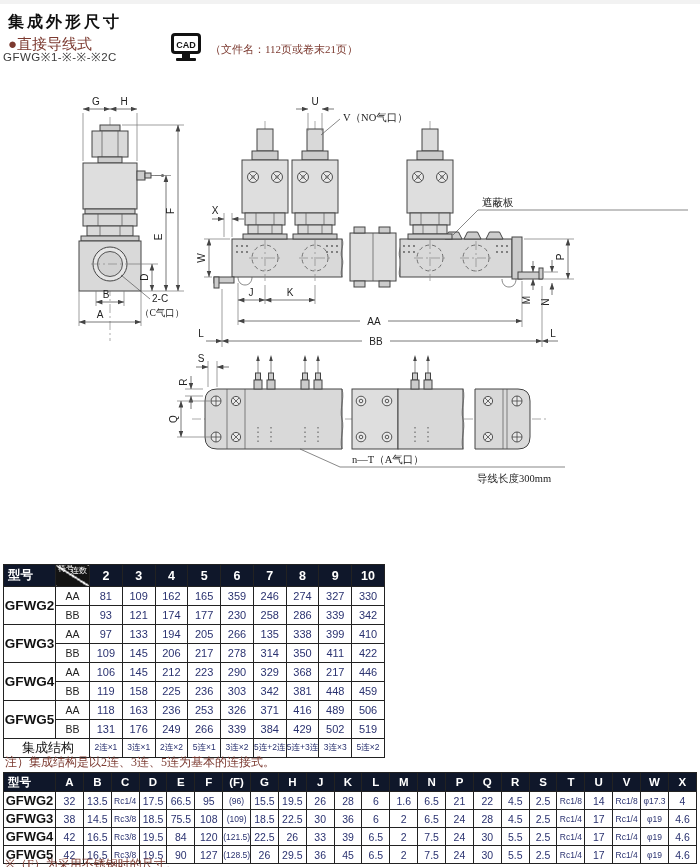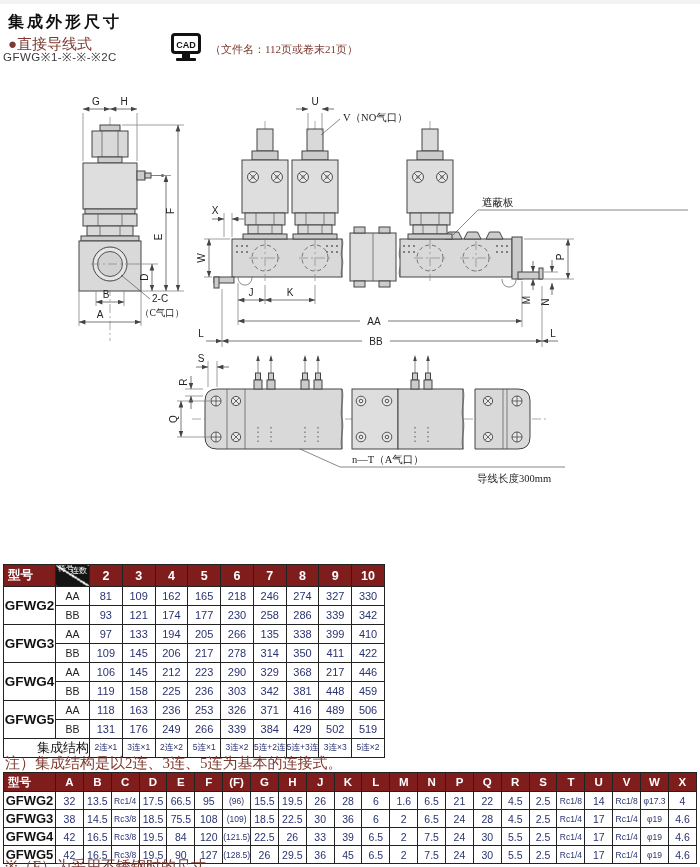--- a/index.html
+++ b/index.html
@@ -25,39 +25,39 @@
   .crc2{fill:#d2d2d2;stroke:#444;stroke-width:.9;}
   .crcd{fill:none;stroke:#555;stroke-width:.8;stroke-dasharray:4 3;}
   .scr circle{fill:#e9e9e9;stroke:#444;stroke-width:.9;}
   .scr line{stroke:#444;stroke-width:.8;}
   .dots circle{fill:#555;}
   .t{font-family:"Liberation Sans",sans-serif;font-size:10px;fill:#222;}
   .tc{font-family:"Liberation Serif",serif;font-size:10.5px;fill:#222;}
   
   table{border-collapse:collapse;table-layout:fixed;}
   th,td{border:1px solid #222;padding:0;text-align:center;overflow:hidden;white-space:nowrap;}
-  thead th{background:#7f1d1d;color:#fff;font-weight:bold;font-size:12.5px;}
+  thead th{background:#0f172a;color:#fff;font-weight:bold;font-size:12.5px;}
   #t1{left:3px;top:560px;width:382px;}
   #t1 td{height:18px;font-size:11px;color:#2a3270;}
   #t1 thead th{height:21px;}
   #t1 td.model{font-size:13.5px;font-weight:bold;color:#111;}
   #t1 td.code{font-size:10.5px;color:#222;}
-  #t1 td.struct{font-family:"Liberation Serif",serif;font-size:13px;color:#111;text-align:right;padding-left:3px;}
+  #t1 td.struct{font-family:"Liberation Serif",serif;font-size:13px;color:#111;text-align:center;padding-left:3px;}
   #t1 td.sm{font-size:8.5px;height:16px;}
   .h-model{text-align:left;padding-left:4px;}
   .h-diag{position:relative;background:#141414 linear-gradient(to top right,transparent 47.5%,#fff 47.5%,#fff 52.5%,transparent 52.5%);}
   .dg-top{position:absolute;top:0px;right:2px;font-size:8px;color:#fff;font-weight:normal;}
   .dg-bot{position:absolute;bottom:12px;left:2px;font-size:8px;color:#fff;font-weight:normal;}
   #t2{left:3px;top:768px;width:694px;}
   #t2 td{height:17px;font-size:10.5px;color:#2a3270;}
   #t2 thead th{height:18px;font-size:11.5px;}
   #t2 td.model{font-size:13px;font-weight:bold;color:#111;}
   #t2 td.sm{font-size:8.5px;}
   #t2 td.paren{font-size:8.5px;}
-  .note{font-family:"Liberation Serif",serif;font-size:15px;color:#7c3a30;}
+  .note{font-family:"Liberation Serif",serif;font-size:12px;color:#7c3a30;}
   #note1{left:5px;top:750px;}
   #note2{left:5px;top:851px;text-align:right;}
 </style>
 </head>
 <body>
 
 <div id="page">
 
   <div class="abs" id="title">集成外形尺寸</div>
   <div class="abs" id="bullet">●直接导线式</div>
@@ -428,21 +428,21 @@
       </tr>
     </thead>
     <tbody>
         <tr>
           <td class="model" rowspan="2">GFWG2</td>
           <td class="code">AA</td>
           <td>81</td>
           <td>109</td>
           <td>162</td>
           <td>165</td>
-          <td>218</td>
+          <td>359</td>
           <td>246</td>
           <td>274</td>
           <td>327</td>
           <td>330</td>
         </tr>
         <tr>
           <td class="code">BB</td>
           <td>93</td>
           <td>121</td>
           <td>174</td>

